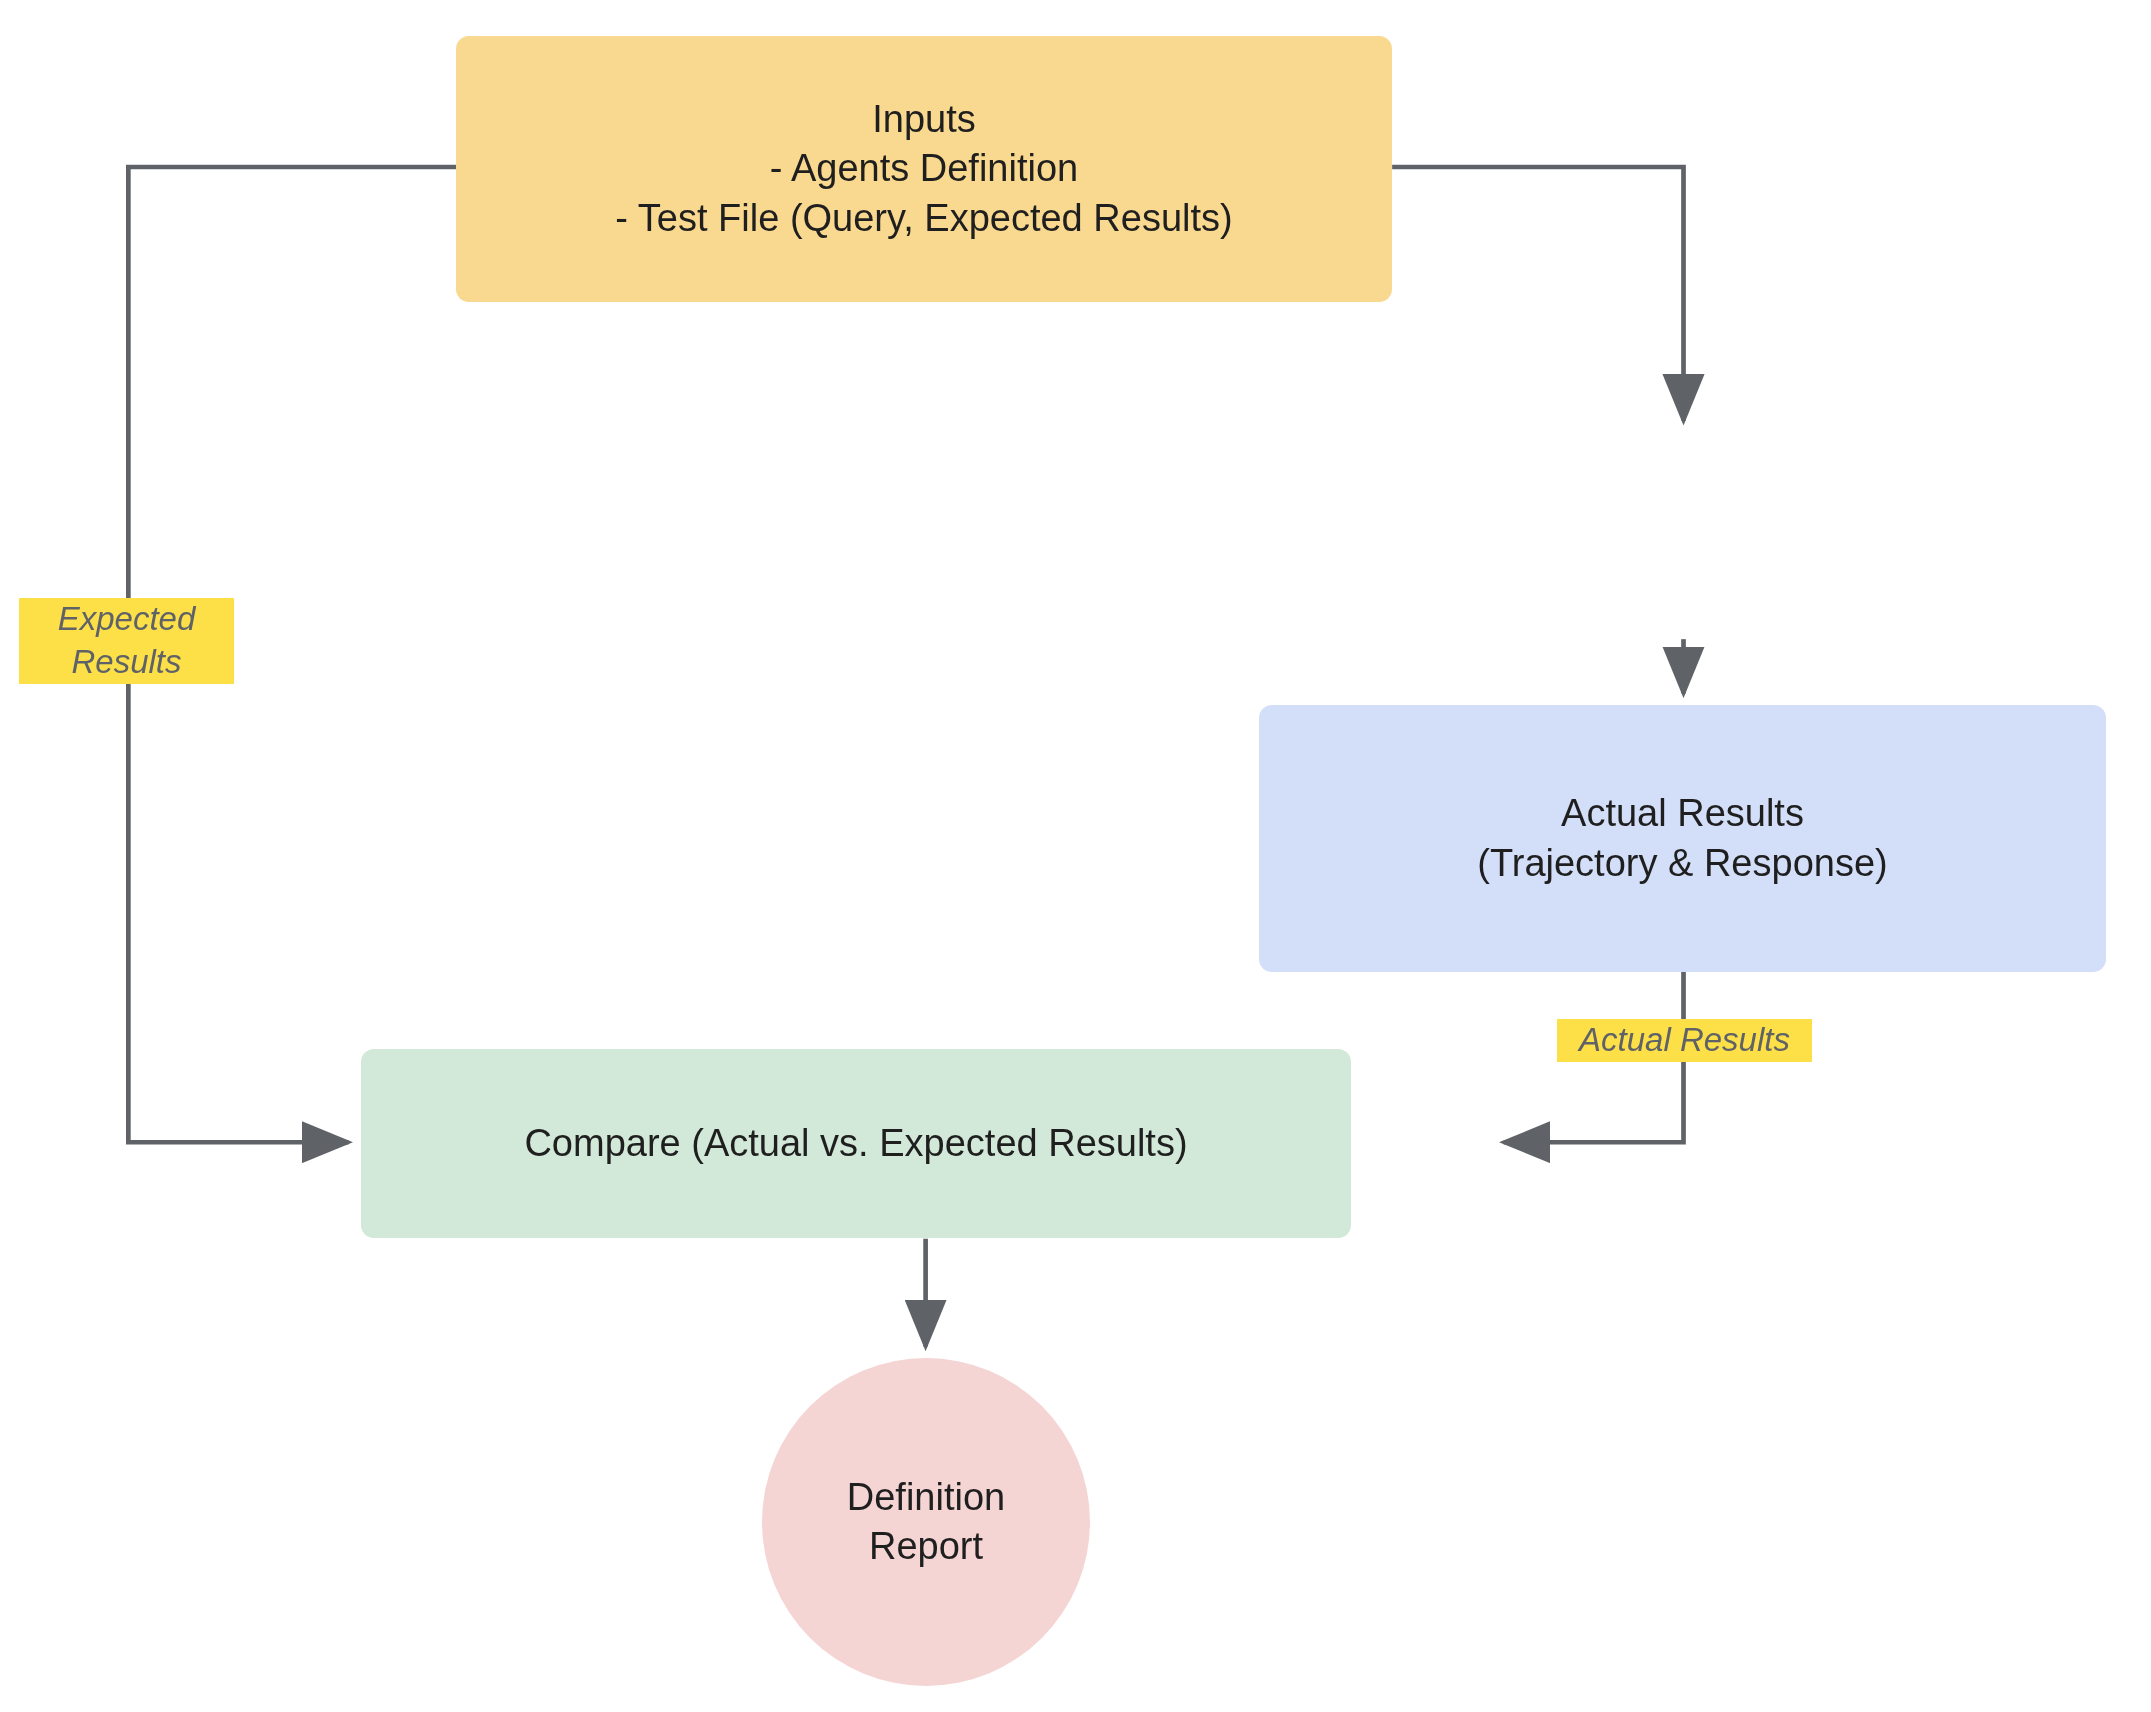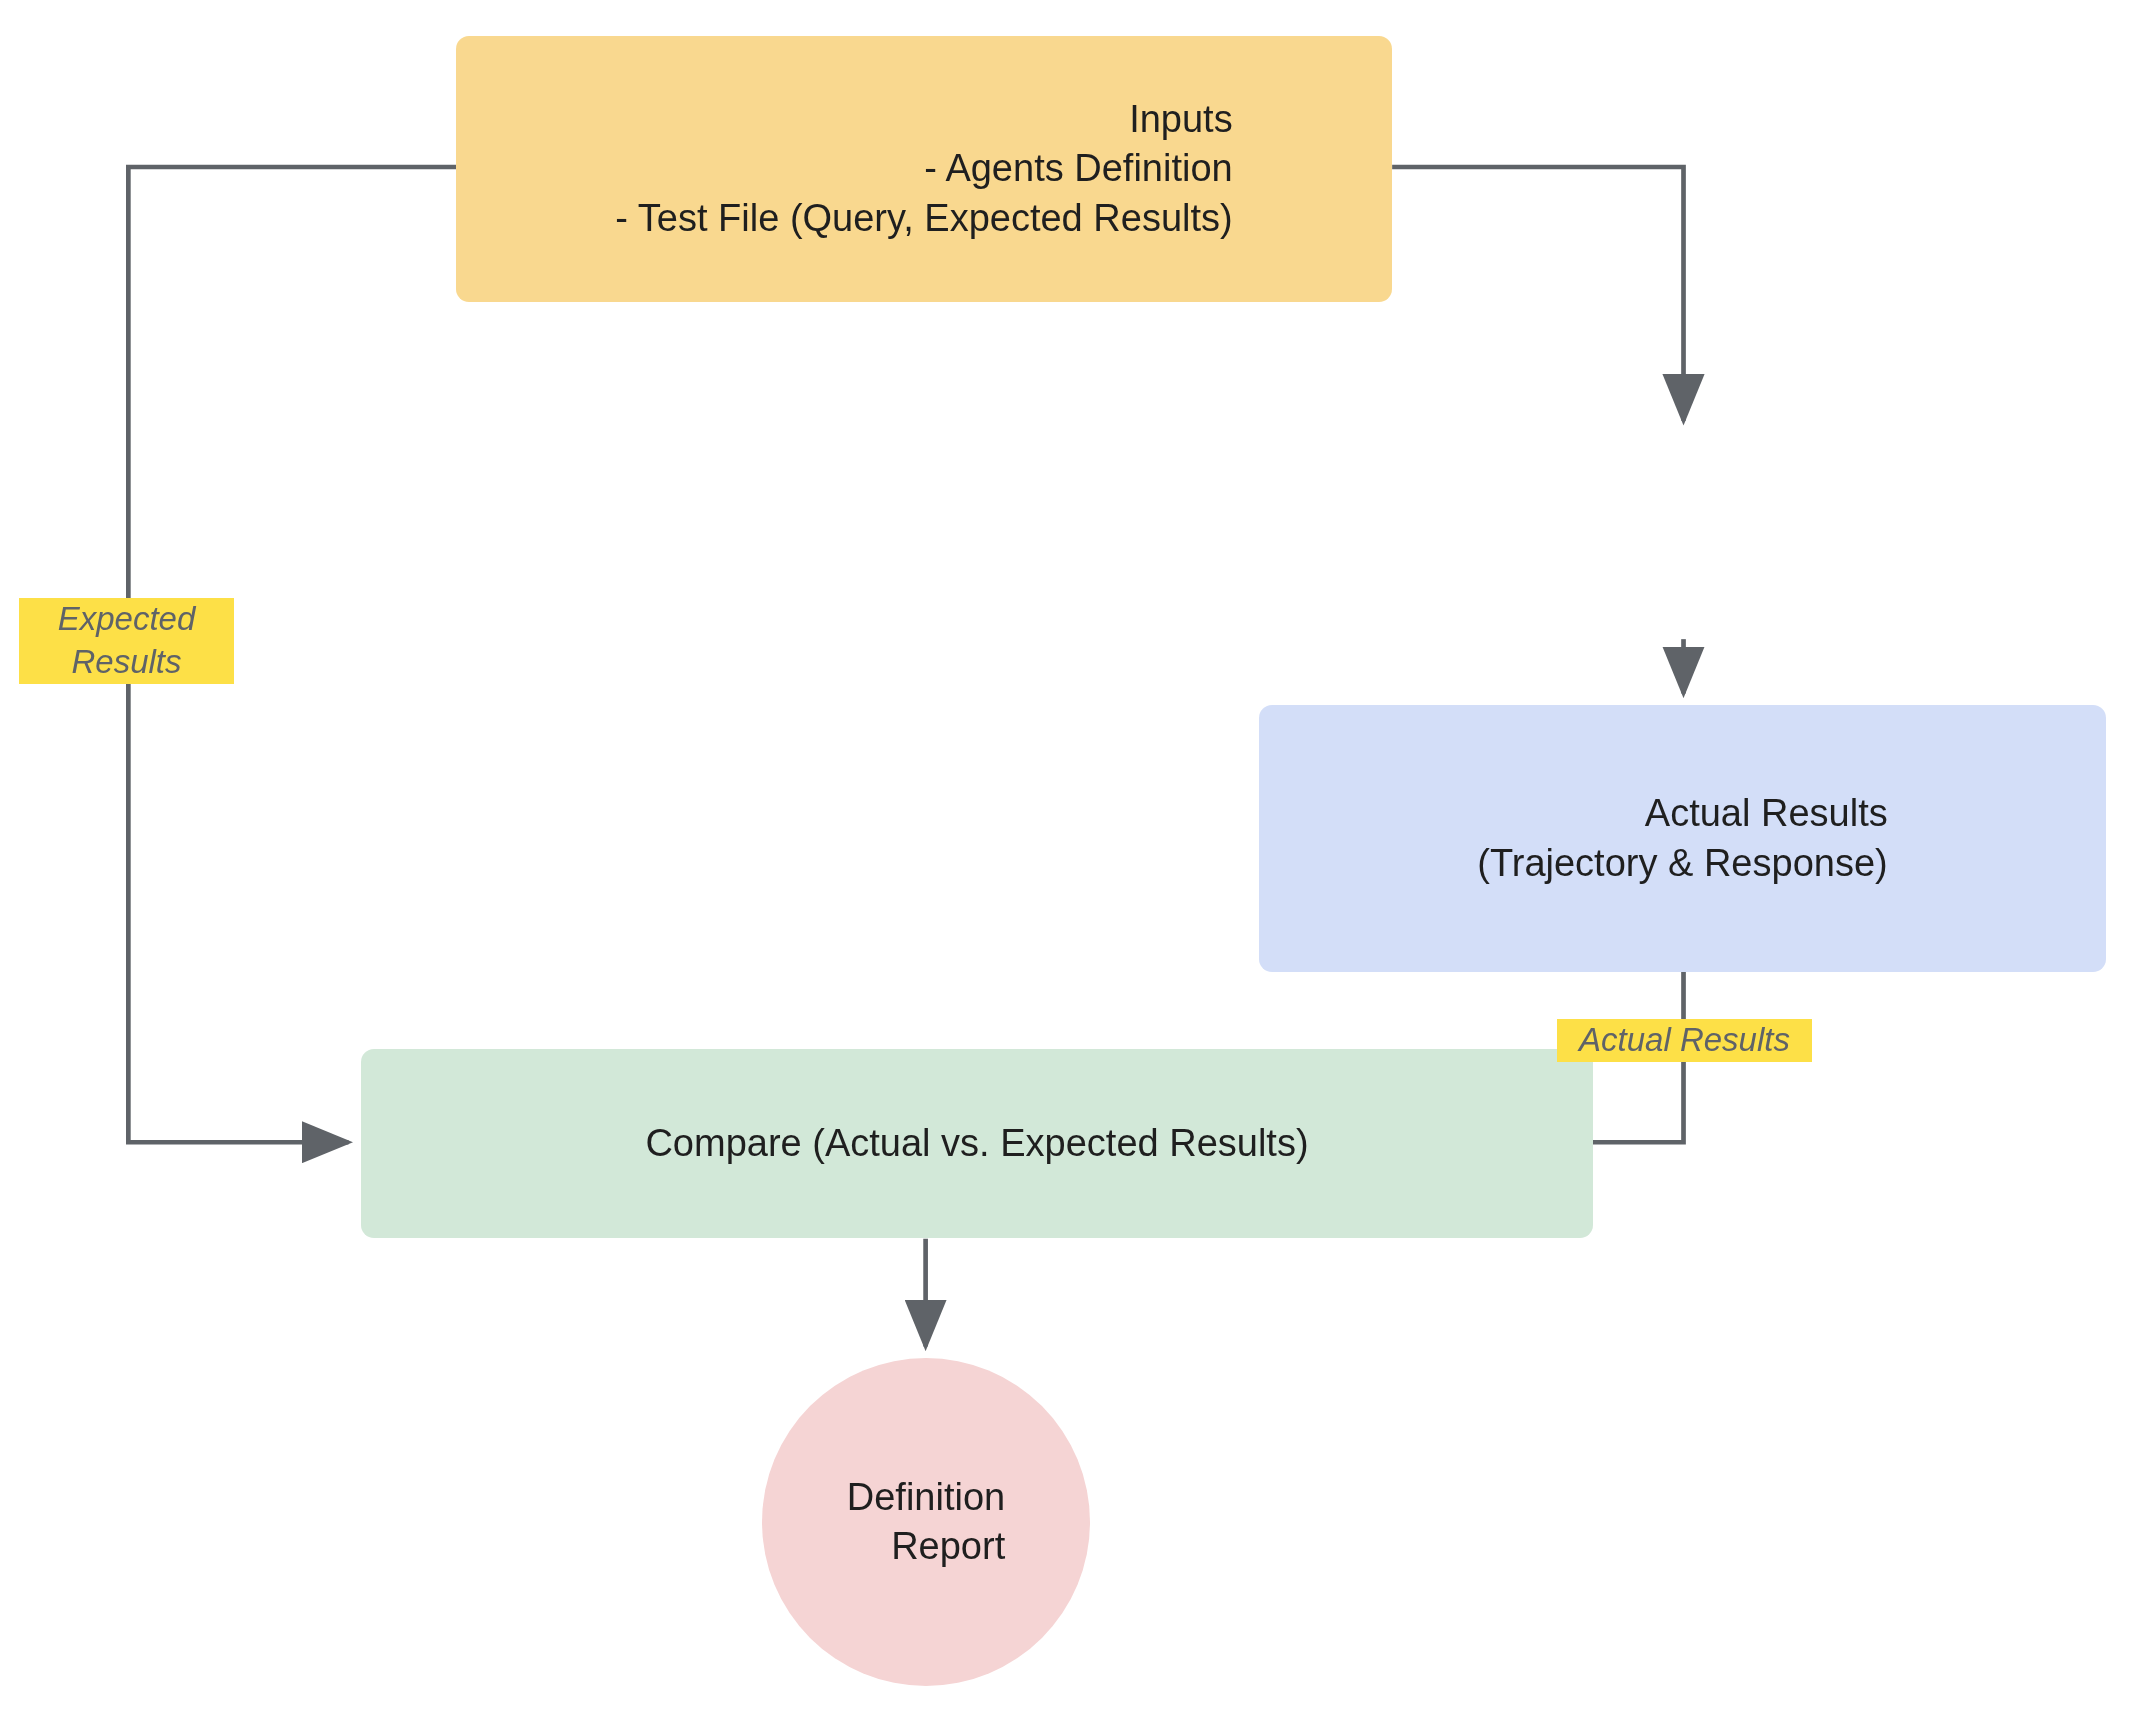--- a/index.html
+++ b/index.html
@@ -26,21 +26,21 @@
     width: 2151px;
     height: 1713px;
     pointer-events: none;
   }
   .node {
     position: absolute;
     box-sizing: border-box;
     display: flex;
     align-items: center;
     justify-content: center;
-    text-align: right;
+    text-align: center;
     color: #1f1f1f;
     line-height: 1.30;
     white-space: pre-line;
   }
   .node-inputs {
     left: 456px;
     top: 36px;
     width: 936px;
     height: 266px;
     background: #F9D88F;
@@ -61,21 +61,21 @@
     top: 705px;
     width: 847px;
     height: 267px;
     background: #D3DEF8;
     border-radius: 13px;
     font-size: 38px;
   }
   .node-compare {
     left: 361px;
     top: 1049px;
-    width: 1232px;
+    width: 990px;
     height: 189px;
     background: #D2E8D8;
     border-radius: 13px;
     font-size: 38px;
   }
   .node-report {
     left: 762px;
     top: 1358px;
     width: 328px;
     height: 328px;

